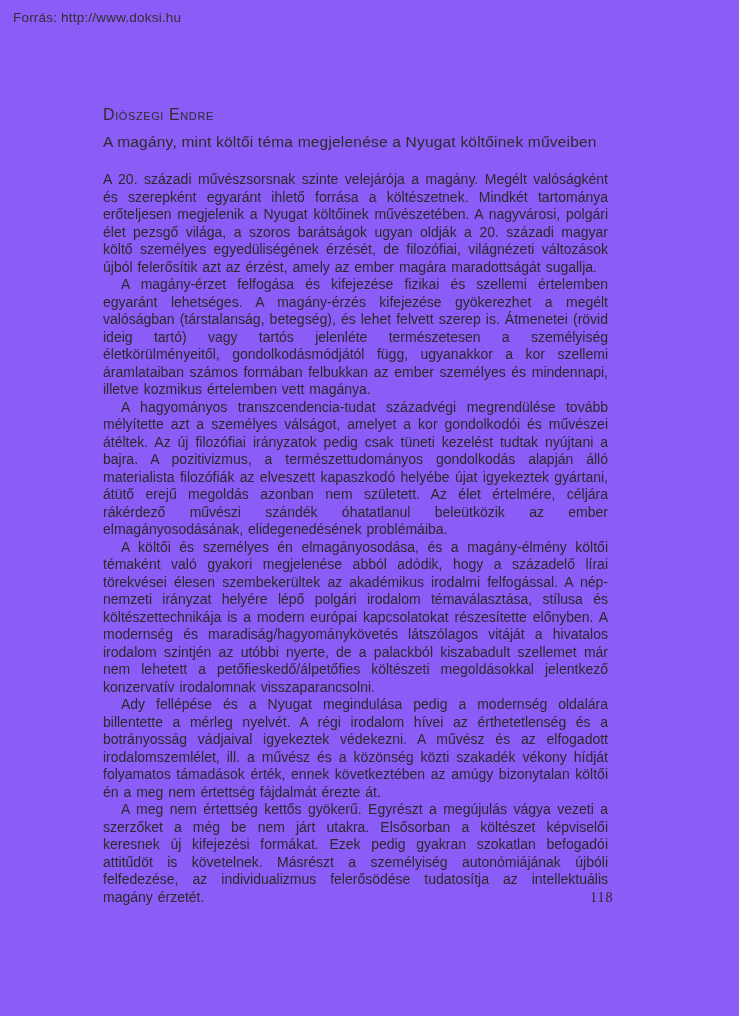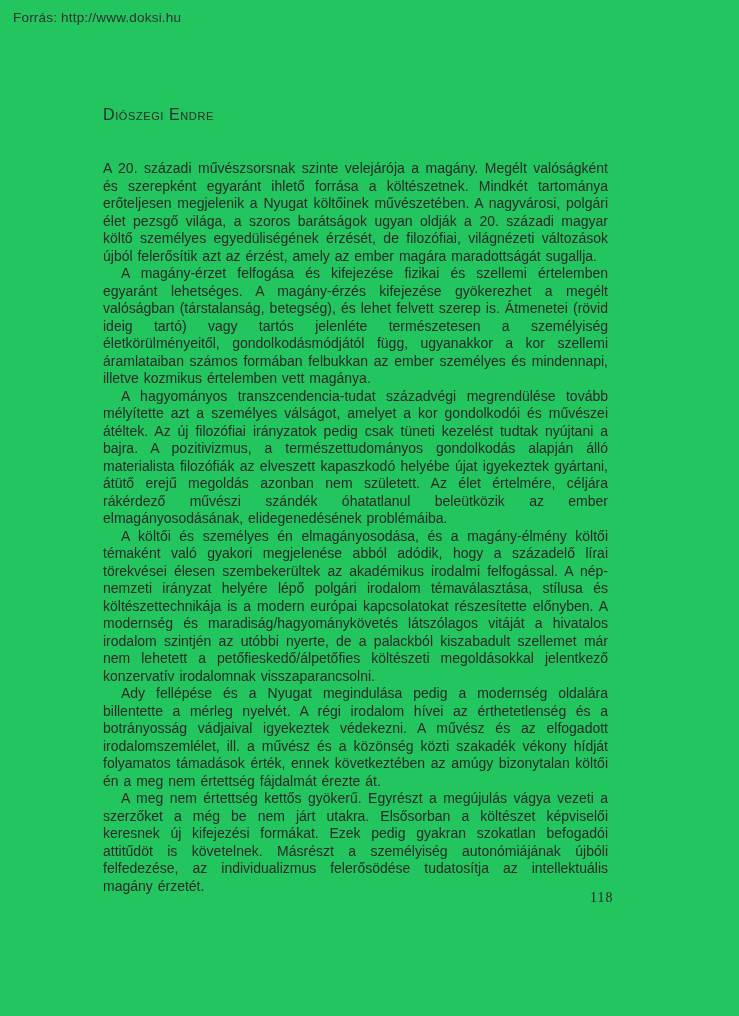--- a/index.html
+++ b/index.html
@@ -9,21 +9,21 @@
     width: 739px;
     height: 1016px;
     background: #ffffff;
     overflow: hidden;
   }
 
   .page {
     position: relative;
     width: 739px;
     height: 1016px;
-    background: #22c55e;
+    background: #8b5cf6;
     color: #262626;
   }
 
   .source-header {
     position: absolute;
     left: 13px;
     top: 10px;
     font-family: "Liberation Sans", sans-serif;
     font-size: 13.5px;
     color: #303030;
@@ -48,21 +48,21 @@
 
   .doc-title {
     margin-top: 9px;
     font-size: 15.5px;
     font-weight: normal;
     color: #2d2d2d;
     letter-spacing: 0.2px;
   }
 
   .body-text {
-    margin-top: 36px;
+    margin-top: 20px;
   }
 
   .body-text p {
     font-size: 14px;
     line-height: 17.5px;
     text-align: justify;
     color: #2a2a2a;
     word-spacing: 1px;
   }
 
@@ -84,20 +84,21 @@
 <body>
 
 <div class="page">
 
   <div class="source-header">Forrás: http://www.doksi.hu</div>
 
   <div class="content">
 
     <div class="author">Diószegi Endre</div>
 
+    <h1 class="doc-title">A magány, mint költői téma megjelenése a Nyugat költőinek műveiben</h1>
 
     <div class="body-text">
       <p>A 20. századi művészsorsnak szinte velejárója a magány. Megélt valóságként és szerepként egyaránt ihlető forrása a költészetnek. Mindkét tartománya erőteljesen megjelenik a Nyugat költőinek művészetében. A nagyvárosi, polgári élet pezsgő világa, a szoros barátságok ugyan oldják a 20. századi magyar költő személyes egyedüliségének érzését, de filozófiai, világnézeti változások újból felerősítik azt az érzést, amely az ember magára maradottságát sugallja.</p>
       <p class="indent">A magány-érzet felfogása és kifejezése fizikai és szellemi értelemben egyaránt lehetséges. A magány-érzés kifejezése gyökerezhet a megélt valóságban (társtalanság, betegség), és lehet felvett szerep is. Átmenetei (rövid ideig tartó) vagy tartós jelenléte természetesen a személyiség életkörülményeitől, gondolkodásmódjától függ, ugyanakkor a kor szellemi áramlataiban számos formában felbukkan az ember személyes és mindennapi, illetve kozmikus értelemben vett magánya.</p>
       <p class="indent">A hagyományos transzcendencia-tudat századvégi megrendülése tovább mélyítette azt a személyes válságot, amelyet a kor gondolkodói és művészei átéltek. Az új filozófiai irányzatok pedig csak tüneti kezelést tudtak nyújtani a bajra. A pozitivizmus, a természettudományos gondolkodás alapján álló materialista filozófiák az elveszett kapaszkodó helyébe újat igyekeztek gyártani, átütő erejű megoldás azonban nem született. Az élet értelmére, céljára rákérdező művészi szándék óhatatlanul beleütközik az ember elmagányosodásának, elidegenedésének problémáiba.</p>
       <p class="indent">A költői és személyes én elmagányosodása, és a magány-élmény költői témaként való gyakori megjelenése abból adódik, hogy a századelő lírai törekvései élesen szembekerültek az akadémikus irodalmi felfogással. A nép-nemzeti irányzat helyére lépő polgári irodalom témaválasztása, stílusa és költészettechnikája is a modern európai kapcsolatokat részesítette előnyben. A modernség és maradiság/hagyománykövetés látszólagos vitáját a hivatalos irodalom szintjén az utóbbi nyerte, de a palackból kiszabadult szellemet már nem lehetett a petőfieskedő/álpetőfies költészeti megoldásokkal jelentkező konzervatív irodalomnak visszaparancsolni.</p>
       <p class="indent">Ady fellépése és a Nyugat megindulása pedig a modernség oldalára billentette a mérleg nyelvét. A régi irodalom hívei az érthetetlenség és a botrányosság vádjaival igyekeztek védekezni. A művész és az elfogadott irodalomszemlélet, ill. a művész és a közönség közti szakadék vékony hídját folyamatos támadások érték, ennek következtében az amúgy bizonytalan költői én a meg nem értettség fájdalmát érezte át.</p>
       <p class="indent">A meg nem értettség kettős gyökerű. Egyrészt a megújulás vágya vezeti a szerzőket a még be nem járt utakra. Elsősorban a költészet képviselői keresnek új kifejezési formákat. Ezek pedig gyakran szokatlan befogadói attitűdöt is követelnek. Másrészt a személyiség autonómiájának újbóli felfedezése, az individualizmus felerősödése tudatosítja az intellektuális magány érzetét.</p>
     </div>
 

